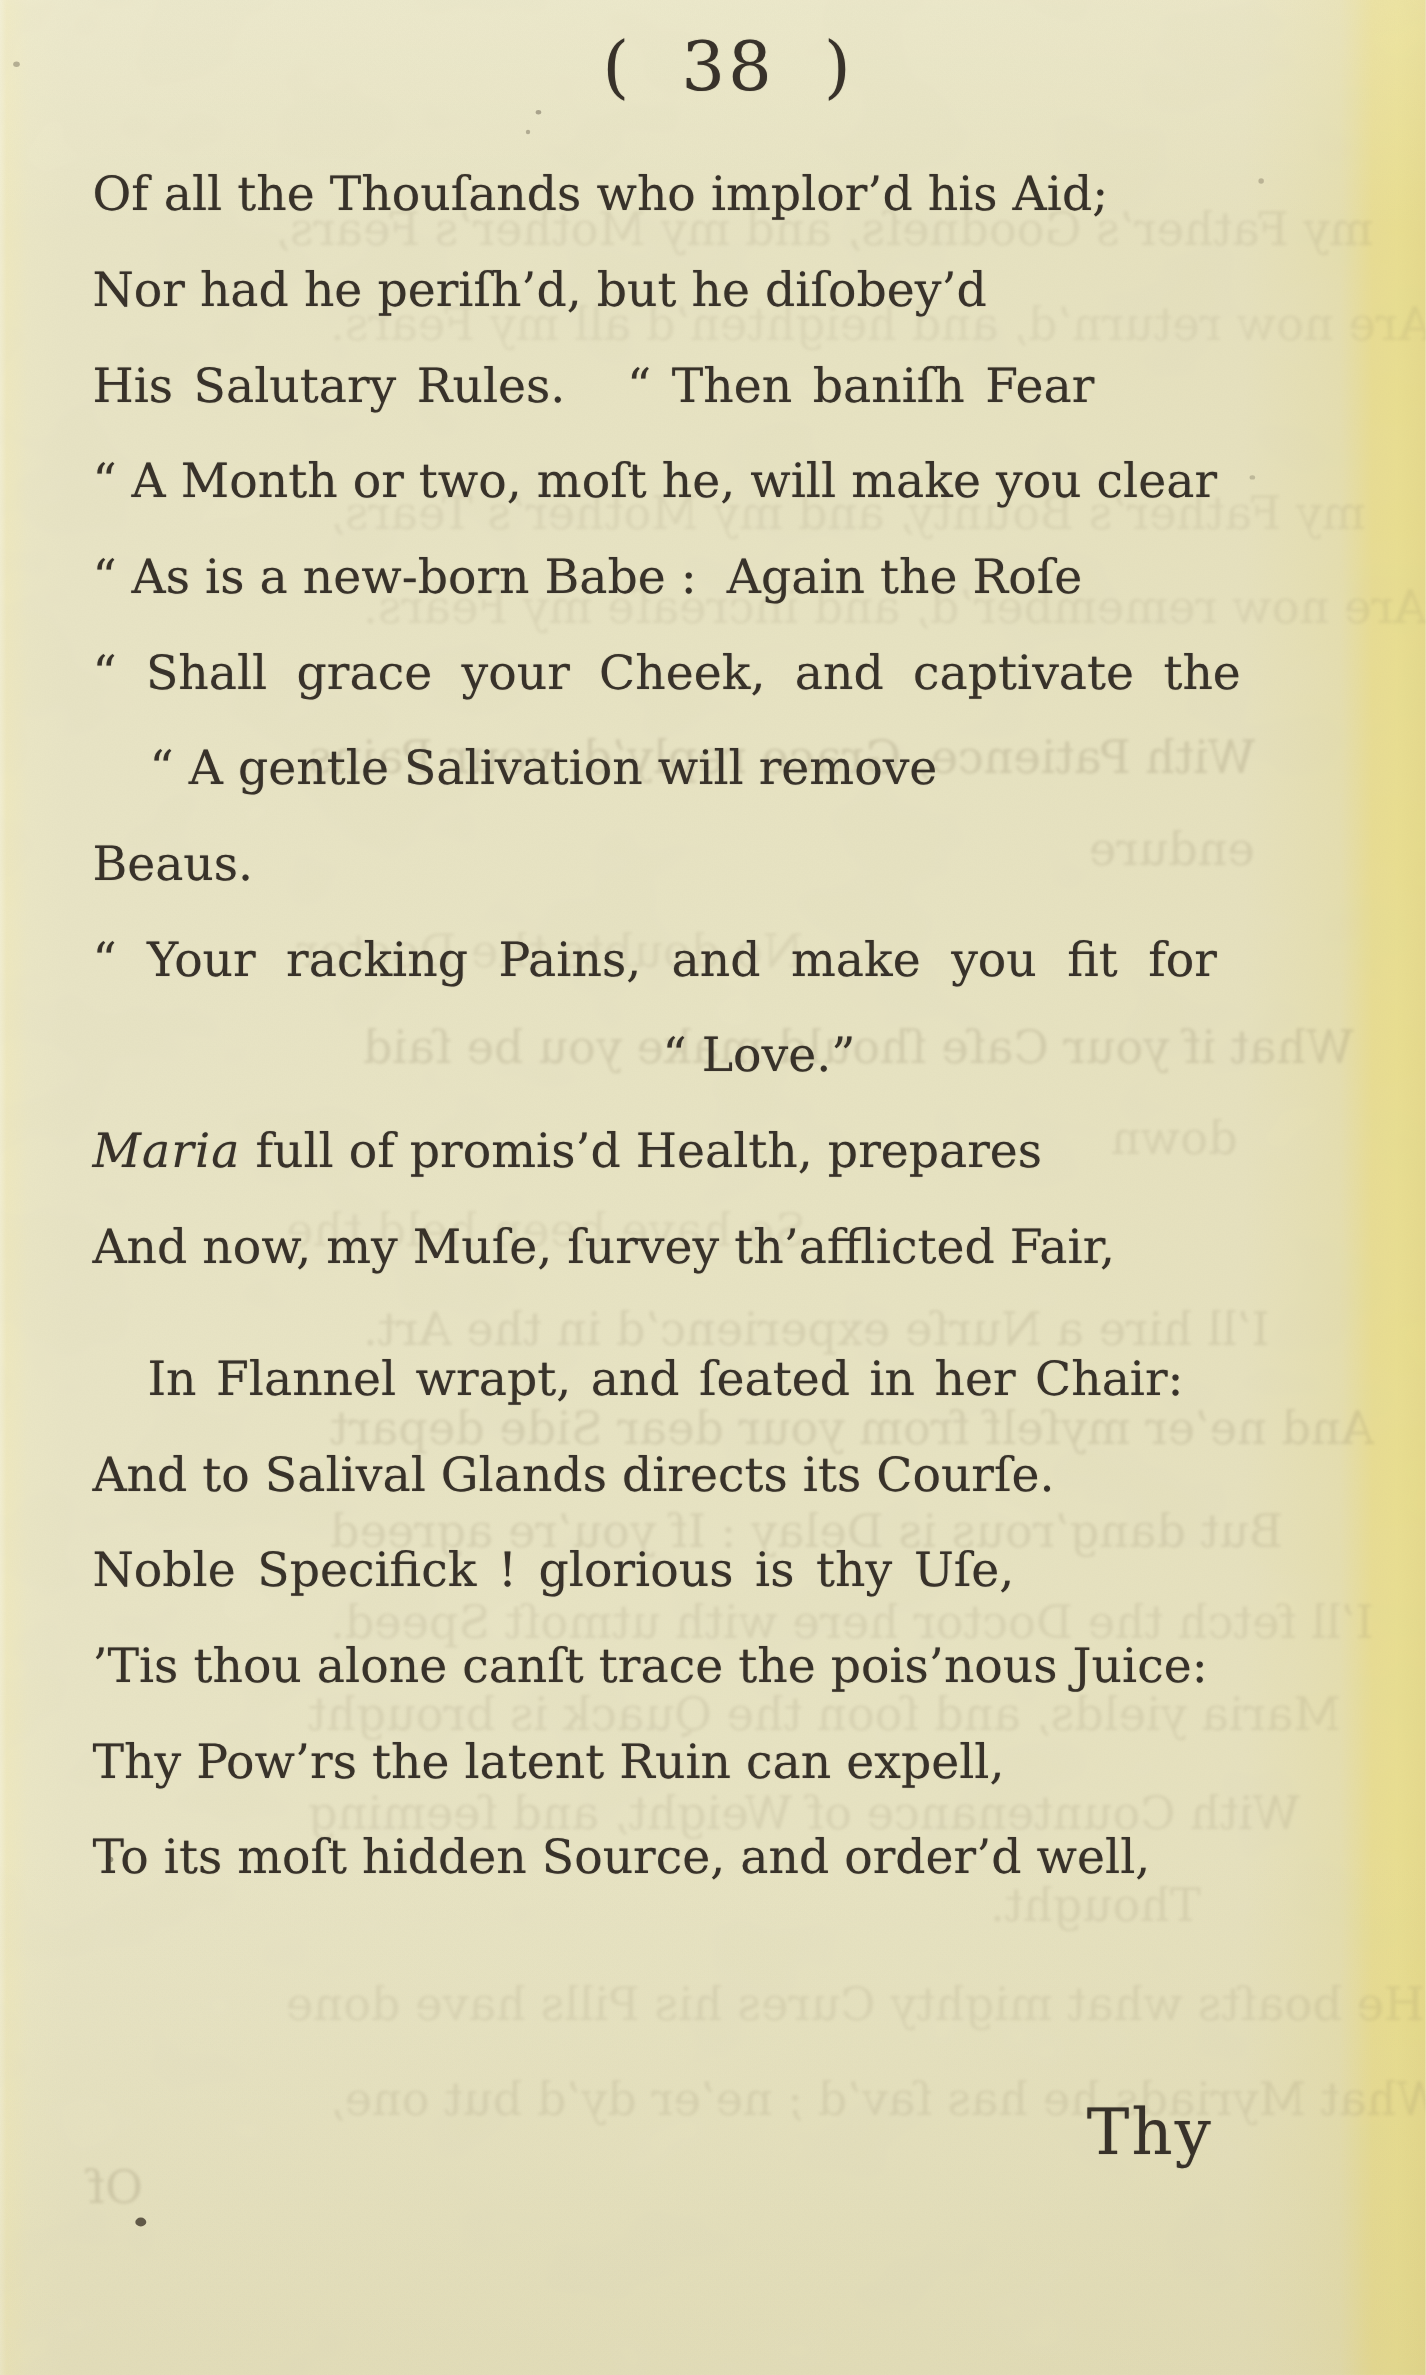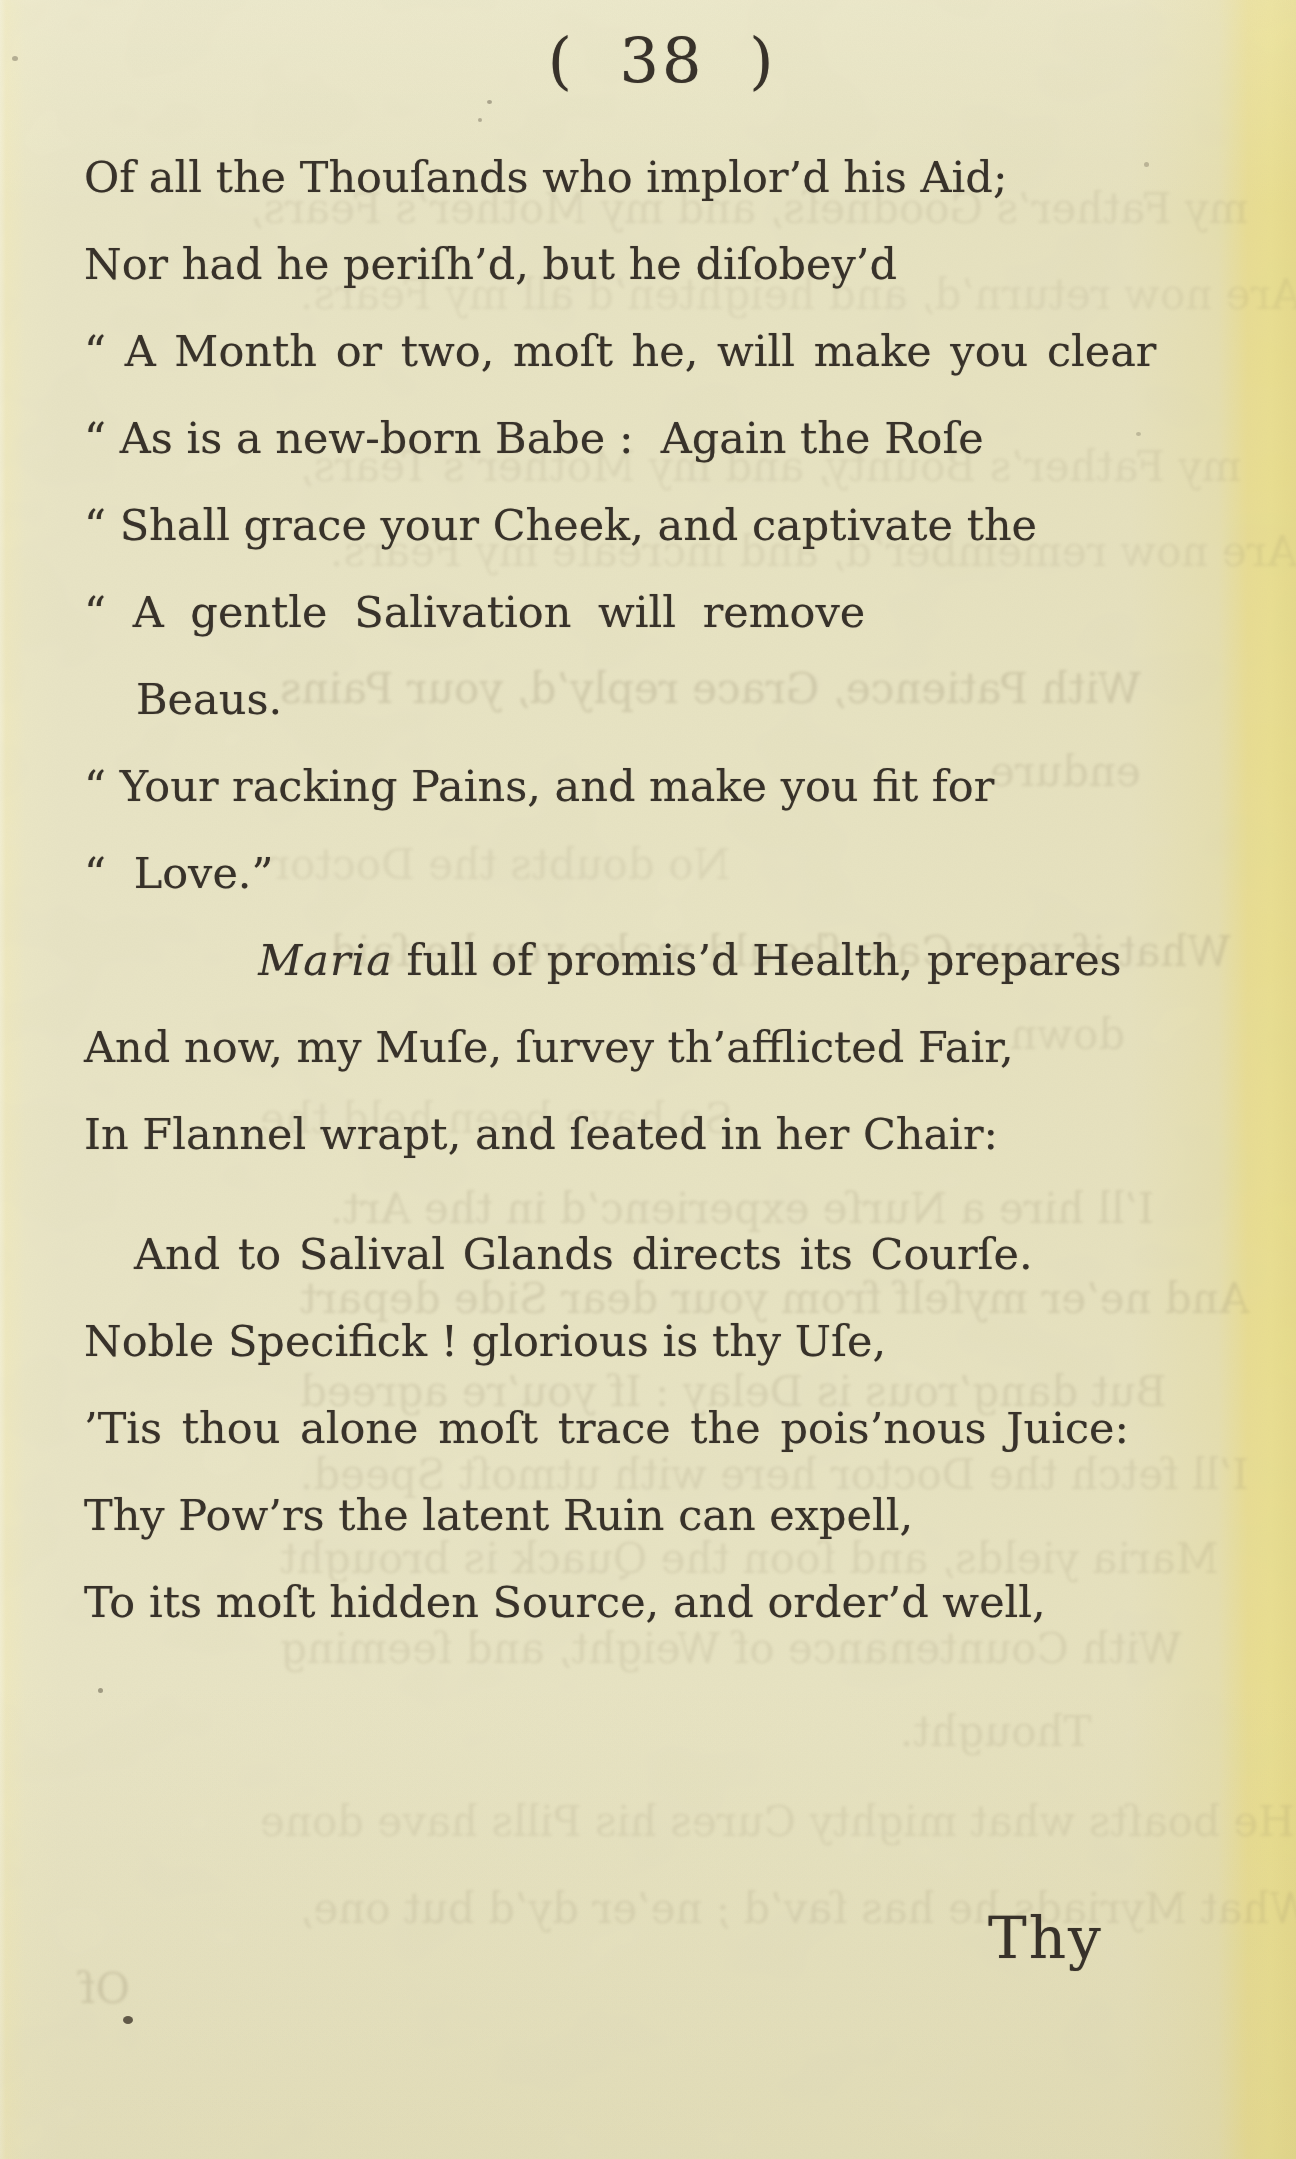--- a/index.html
+++ b/index.html
@@ -99,33 +99,34 @@
     <div class="ghost" style="top: 1795px; left: 260px; opacity: 0.13;">He boaſts what mighty Cures his Pills have done</div>
     <div class="ghost" style="top: 1882px; left: 300px; opacity: 0.14;">What Myriads he has ſav’d ; ne’er dy’d but one,</div>
     <div class="ghost" style="top: 1962px; left: 80px; opacity: 0.22;">Of</div>
   </div>
 
 <div class="header ink-text">( 38 )</div>
 
 <div class="poem ink-text">
     <div class="line">Of all the Thouſands who implor’d his Aid;</div>
     <div class="line">Nor had he periſh’d, but he diſobey’d</div>
+    <div class="line">His Salutary Rules.   “ Then baniſh Fear</div>
     <div class="line">“ A Month or two, moſt he, will make you clear</div>
     <div class="line">“ As is a new-born Babe :  Again the Roſe</div>
     <div class="line">“ Shall grace your Cheek, and captivate the</div>
     <div class="line">“ A gentle Salivation will remove</div>
     <div class="line">Beaus.</div>
     <div class="line">“ Your racking Pains, and make you fit for</div>
     <div class="line">“ Love.”</div>
     <div class="line"><em>Maria</em><span> full of promis’d Health, prepares</span></div>
     <div class="line">And now, my Muſe, ſurvey th’afflicted Fair,</div>
     <div class="line">In Flannel wrapt, and ſeated in her Chair:</div>
     <div class="line">And to Salival Glands directs its Courſe.</div>
     <div class="line">Noble Specifick ! glorious is thy Uſe,</div>
-    <div class="line">’Tis thou alone moſt trace the pois’nous Juice:</div>
+    <div class="line">’Tis thou alone canſt trace the pois’nous Juice:</div>
     <div class="line">Thy Pow’rs the latent Ruin can expell,</div>
     <div class="line">To its moſt hidden Source, and order’d well,</div>
   </div>
 
 <div class="catchword ink-text">Thy</div>
 
 <div id="specks">
     <div class="speck" style="left: 123px; top: 2016px; width: 10px; height: 8px; opacity: 0.85;"></div>
     <div class="speck" style="left: 98px; top: 1688px; width: 5px; height: 5px; opacity: 0.45;"></div>
     <div class="speck" style="left: 12px; top: 56px; width: 6px; height: 5px; opacity: 0.35;"></div>

